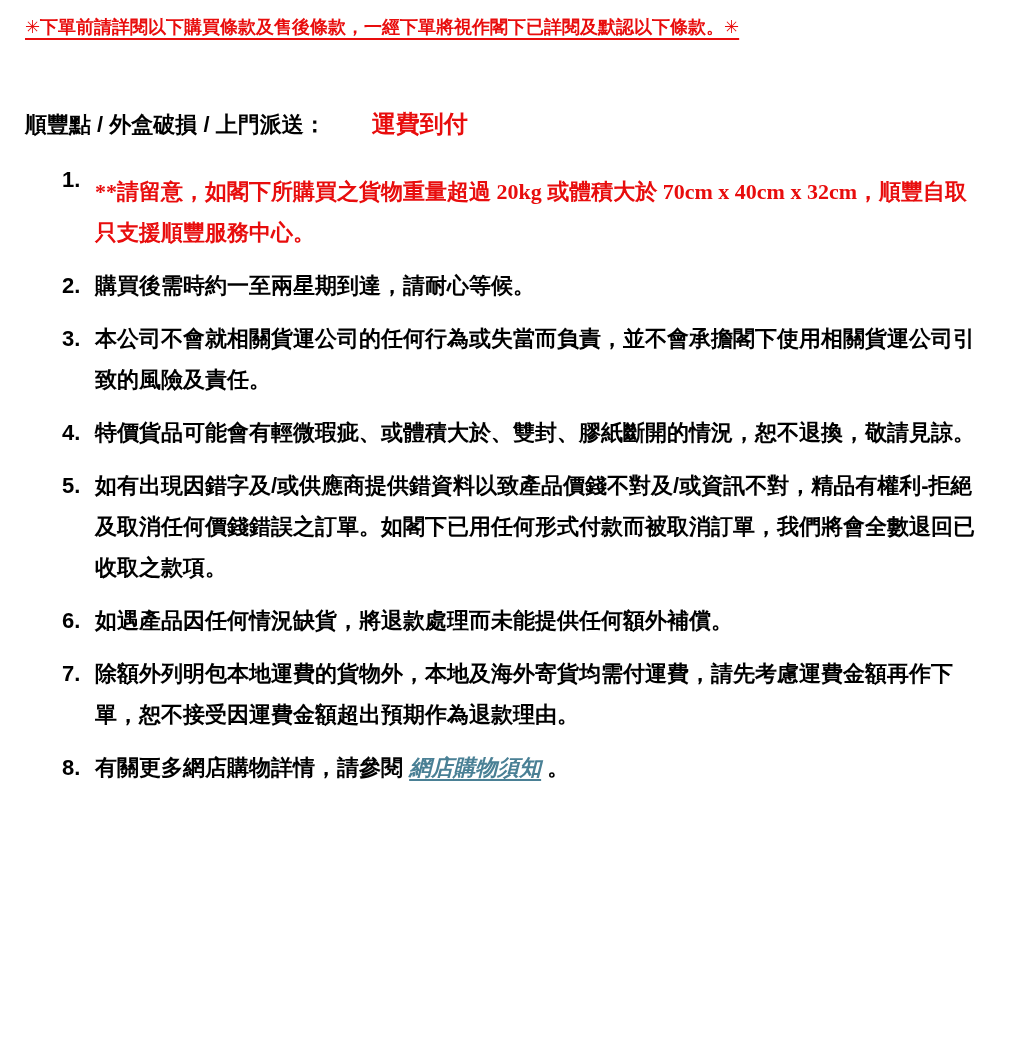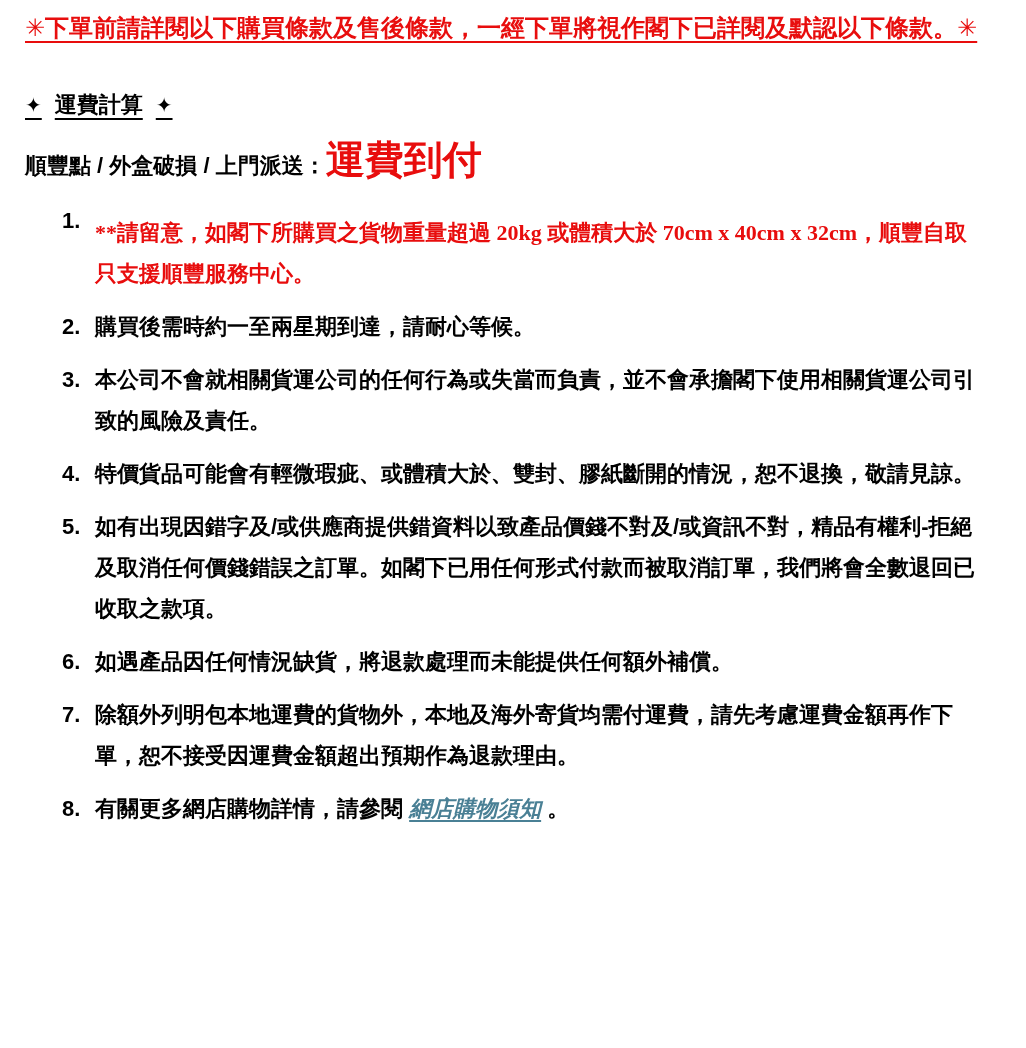--- a/index.html
+++ b/index.html
@@ -12,23 +12,23 @@
     color: #000000;
     font-family: "Liberation Sans", "DejaVu Sans", sans-serif;
     font-weight: 700;
     --red: #e80d0d;
     --link: #4a8095;
   }
   .doc { padding: 14px 25px 0 25px; }
 
   
   .top-notice {
-    font-size: 24px;
+    font-size: 18px;
     line-height: 27px;
-    margin: 0 0 52px 0;
+    margin: 0 0 66px 0;
     white-space: nowrap;
   }
   .top-notice .inner {
     color: var(--red);
     text-decoration: underline;
     text-decoration-thickness: 2px;
     text-underline-offset: 5px;
   }
 
   
@@ -48,21 +48,22 @@
   .sparkle { font-size: 20px; }
 
   
   .ship-line {
     font-size: 22px;
     line-height: 34px;
     margin: 0 0 17px 0;
   }
   .cod-value {
     color: var(--red);
-    font-size: 39px;
+    font-size: 24px;
+    margin-left: 46px;
   }
   .ship-line2 {
     font-size: 22px;
     line-height: 23px;
     margin: 0 0 69px 0;
   }
   .terms-header { margin-bottom: 23px; }
 
   
   .terms { padding-left: 37px; }
@@ -95,25 +96,20 @@
 </style>
 </head>
 <body style="--red: #e80d0d; --link: #4a8095;">
 
 <div class="doc">
 
   <p class="top-notice">
     <span class="inner">✳下單前請詳閱以下購買條款及售後條款，一經下單將視作閣下已詳閱及默認以下條款。✳</span>
   </p>
 
-  <h2 class="section-header">
-    <span class="u">
-      <span class="sparkle">✦</span><span class="label">運費計算</span><span class="sparkle">✦</span>
-    </span>
-  </h2>
 
   <p class="ship-line">
     <span>順豐點 / 外盒破損 / 上門派送：</span><span class="cod-value">運費到付</span>
   </p>
 
 
 
   <div class="terms">
 
     <div class="term-item">

